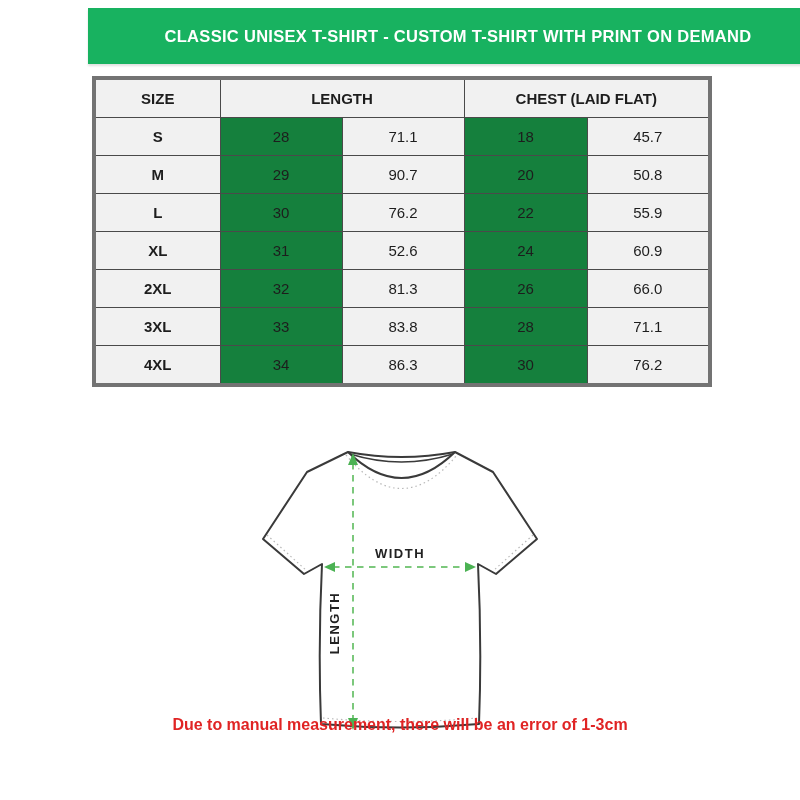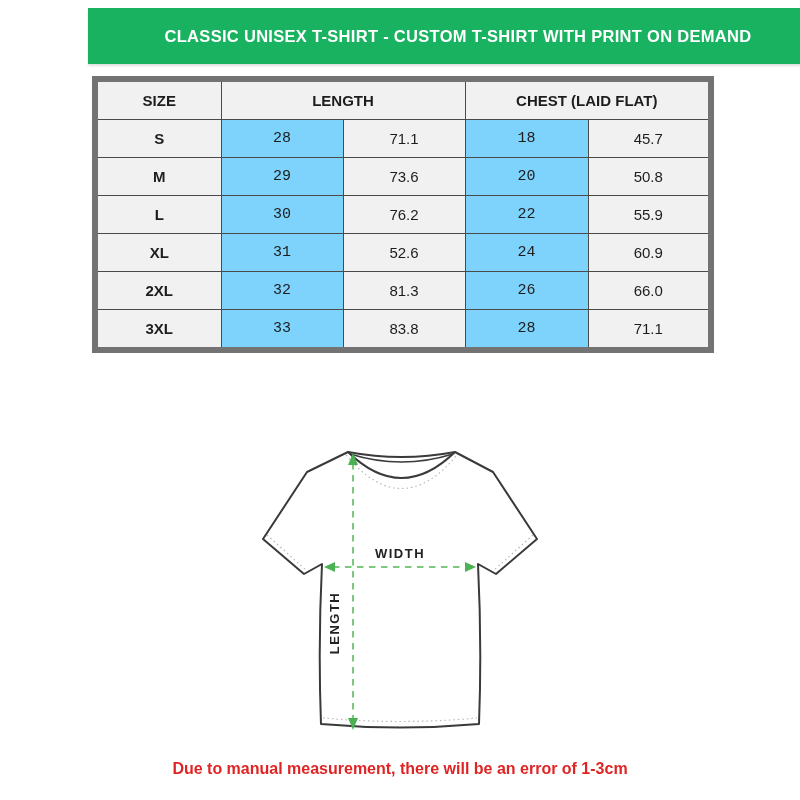--- a/index.html
+++ b/index.html
@@ -16,28 +16,28 @@
   }
   .tablewrap{position:absolute;left:92px;top:76px;width:616px;}
   table.size{
     border-collapse:collapse;width:616px;table-layout:fixed;
     color:#1d1d1d;font-size:15px;
   }
   table.size td,table.size th{
     border:1.5px solid #4a4a4a;height:37px;text-align:center;vertical-align:middle;
     padding:0;
   }
-  table.size{border:6px solid #737373;}
+  table.size{border:4px solid #737373;}
   td.g,th.hdr{background:#f1f1f1;}
-  td.w{background:#7dd3fc;font-family:Liberation Mono, monospace;}
+  td.w{background:#15803d;}
   th.hdr{font-weight:bold;font-size:15px;}
   td.b{font-weight:bold;}
   .shirt{position:absolute;left:240px;top:440px;width:320px;height:320px;}
   .note{
-    position:absolute;left:0;top:760px;width:800px;text-align:center;
+    position:absolute;left:0;top:716px;width:800px;text-align:center;
     color:#e02424;font-weight:bold;font-size:16px;
   }
 </style>
 </head>
 <body>
 
 <div class="page">
 
   <div class="banner">
     <span>CLASSIC UNISEX T-SHIRT - CUSTOM T-SHIRT WITH PRINT ON DEMAND</span>
@@ -61,21 +61,21 @@
       <tr>
         <td class="g b">S</td>
         <td class="w">28</td>
         <td class="g">71.1</td>
         <td class="w">18</td>
         <td class="g">45.7</td>
       </tr>
       <tr>
         <td class="g b">M</td>
         <td class="w">29</td>
-        <td class="g">73.6</td>
+        <td class="g">90.7</td>
         <td class="w">20</td>
         <td class="g">50.8</td>
       </tr>
       <tr>
         <td class="g b">L</td>
         <td class="w">30</td>
         <td class="g">76.2</td>
         <td class="w">22</td>
         <td class="g">55.9</td>
       </tr>
@@ -92,20 +92,27 @@
         <td class="g">81.3</td>
         <td class="w">26</td>
         <td class="g">66.0</td>
       </tr>
       <tr>
         <td class="g b">3XL</td>
         <td class="w">33</td>
         <td class="g">83.8</td>
         <td class="w">28</td>
         <td class="g">71.1</td>
+      </tr>
+      <tr>
+        <td class="g b">4XL</td>
+        <td class="w">34</td>
+        <td class="g">86.3</td>
+        <td class="w">30</td>
+        <td class="g">76.2</td>
       </tr>
     </tbody>
       </table>
   </div>
 
   <svg class="shirt" viewBox="0 0 320 320">
 
     <path d="M108,12 L67,32 L23,99 L64,134 L82,124
          Q78,205 81,284
          Q160,291 239,284

